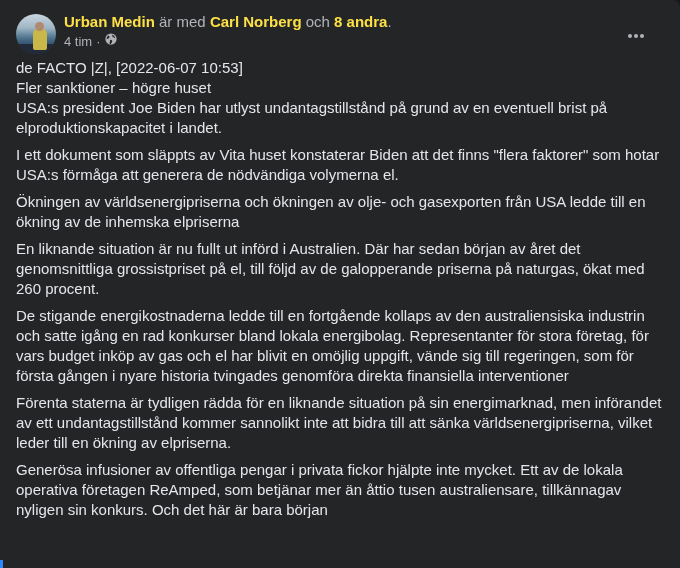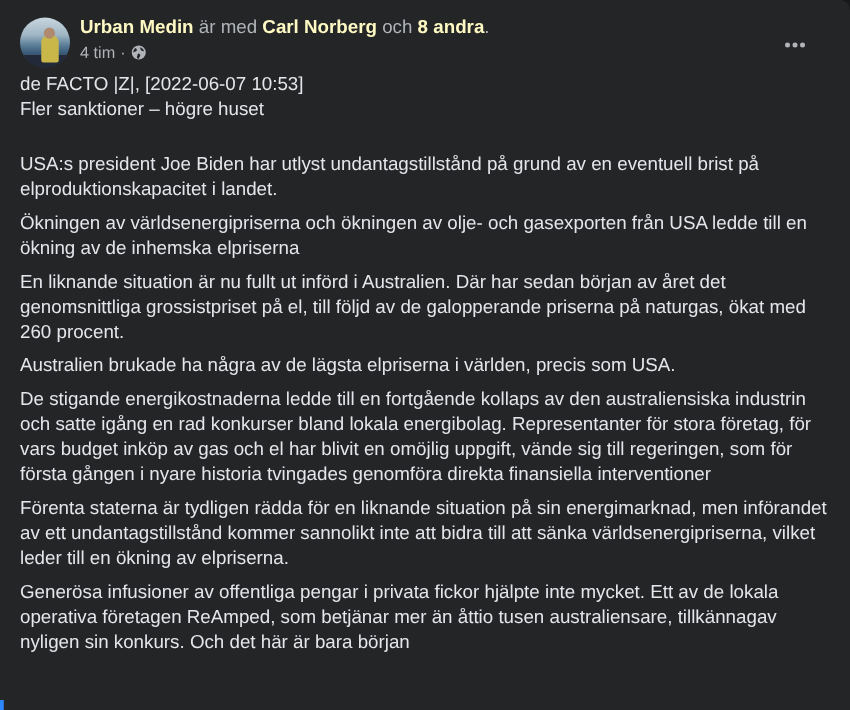--- a/index.html
+++ b/index.html
@@ -70,32 +70,31 @@
     .title-line {
       position: absolute;
       left: 48px;
       top: 0;
       font-size: 15px;
       line-height: 20px;
       color: #b0b3b8;
       white-space: nowrap;
     }
     .title-line .strong {
-      color: #fef9c3;
+      color: #fde047;
       font-weight: bold;
     }
     .meta-line {
       position: absolute;
       left: 48px;
       top: 21px;
       font-size: 13px;
       line-height: 18px;
       color: #b0b3b8;
       display: flex;
-      align-items: center;
     }
     .meta-line .dot {
       margin: 0 4px;
     }
     .globe {
       width: 12px;
       height: 12px;
       display: inline-block;
     }
     .more-button {
@@ -123,21 +122,21 @@
       top: 58px;
       right: 16px;
       font-size: 15px;
       line-height: 20px;
       color: #e4e6eb;
     }
     .content p {
       margin: 0 0 7px 0;
     }
     .content p.first {
-      margin-bottom: 24px;
+      margin-bottom: 0;
     }
     .blue-marker {
       position: absolute;
       left: 0;
       top: 560px;
       width: 3px;
       height: 8px;
       background: #2d88ff;
     }
   </style>
@@ -174,22 +173,22 @@
       <span></span>
     </div>
   </div>
 
   <div class="content">
     <p class="first">
       <span>de FACTO |Z|, [2022-06-07 10:53]</span><br>
       <span>Fler sanktioner – högre huset</span>
     </p>
     <p>USA:s president Joe Biden har utlyst undantagstillstånd på grund av en eventuell brist på elproduktionskapacitet i landet.</p>
+    <p>I ett dokument som släppts av Vita huset konstaterar Biden att det finns "flera faktorer" som hotar USA:s förmåga att generera de nödvändiga volymerna el.</p>
     <p>Ökningen av världsenergipriserna och ökningen av olje- och gasexporten från USA ledde till en ökning av de inhemska elpriserna</p>
     <p>En liknande situation är nu fullt ut införd i Australien. Där har sedan början av året det genomsnittliga grossistpriset på el, till följd av de galopperande priserna på naturgas, ökat med 260 procent.</p>
-    <p>Australien brukade ha några av de lägsta elpriserna i världen, precis som USA.</p>
     <p>De stigande energikostnaderna ledde till en fortgående kollaps av den australiensiska industrin och satte igång en rad konkurser bland lokala energibolag. Representanter för stora företag, för vars budget inköp av gas och el har blivit en omöjlig uppgift, vände sig till regeringen, som för första gången i nyare historia tvingades genomföra direkta finansiella interventioner</p>
     <p>Förenta staterna är tydligen rädda för en liknande situation på sin energimarknad, men införandet av ett undantagstillstånd kommer sannolikt inte att bidra till att sänka världsenergipriserna, vilket leder till en ökning av elpriserna.</p>
     <p>Generösa infusioner av offentliga pengar i privata fickor hjälpte inte mycket. Ett av de lokala operativa företagen ReAmped, som betjänar mer än åttio tusen australiensare, tillkännagav nyligen sin konkurs. Och det här är bara början</p>
   </div>
 
   <div class="blue-marker"></div>
 </div>
 
 </body></html>

